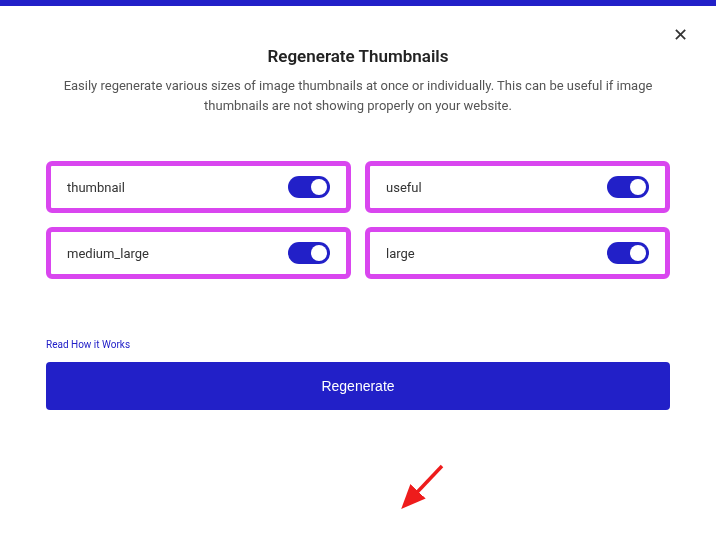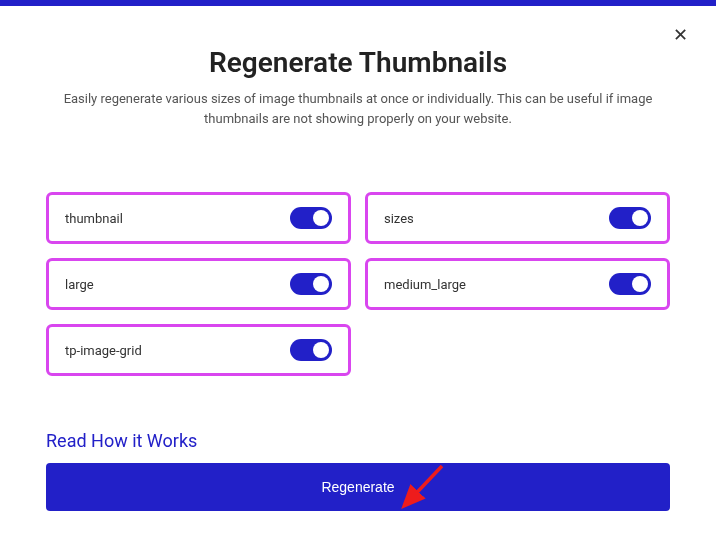--- a/index.html
+++ b/index.html
@@ -25,41 +25,41 @@
       cursor: pointer;
       background: none;
       border: none;
       line-height: 1;
     }
     .container {
       padding: 40px 46px 20px 46px;
     }
     .title {
       text-align: center;
-      font-size: 28px;
+      font-size: 17px;
       font-weight: 600;
       color: #222;
       margin-bottom: 10px;
     }
     .subtitle {
       text-align: center;
       font-size: 13px;
       color: #555;
       line-height: 1.5;
-      margin-bottom: 64px;
+      margin-bottom: 46px;
       padding: 0 4px;
     }
     .grid {
       display: grid;
       grid-template-columns: 1fr 1fr;
       gap: 14px 14px;
       margin-bottom: 54px;
     }
     .option {
-      border: 3px solid #d946ef;
+      border: 5px solid #d946ef;
       border-radius: 6px;
       padding: 8px 16px;
       display: flex;
       align-items: center;
       justify-content: space-between;
       height: 52px;
     }
     .option-label {
       font-size: 13px;
       color: #333;
@@ -77,21 +77,21 @@
       position: absolute;
       width: 16px;
       height: 16px;
       background: #fff;
       border-radius: 50%;
       top: 3px;
       right: 3px;
     }
     .link {
       color: #2220c8;
-      font-size: 18px;
+      font-size: 10px;
       text-decoration: none;
       cursor: pointer;
       display: inline-block;
       margin-bottom: 12px;
     }
     .regen-btn {
       display: block;
       width: 100%;
       background: #2220c8;
       color: #fff;
@@ -123,39 +123,33 @@
   <p class="subtitle">Easily regenerate various sizes of image thumbnails at once or individually. This can be useful if image thumbnails are not showing properly on your website.</p>
 
   <div class="grid">
     <div class="option">
       <span class="option-label">thumbnail</span>
       <div class="toggle">
           <div class="toggle-knob"></div>
         </div>
     </div>
     <div class="option">
-      <span class="option-label">sizes</span>
-      <div class="toggle">
-          <div class="toggle-knob"></div>
-        </div>
-    </div>
-    <div class="option">
-      <span class="option-label">large</span>
+      <span class="option-label">useful</span>
       <div class="toggle">
           <div class="toggle-knob"></div>
         </div>
     </div>
     <div class="option">
       <span class="option-label">medium_large</span>
       <div class="toggle">
           <div class="toggle-knob"></div>
         </div>
     </div>
     <div class="option">
-      <span class="option-label">tp-image-grid</span>
+      <span class="option-label">large</span>
       <div class="toggle">
           <div class="toggle-knob"></div>
         </div>
     </div>
   </div>
 
   <a class="link">Read How it Works</a>
   <button class="regen-btn">Regenerate</button>
 </div>
 

